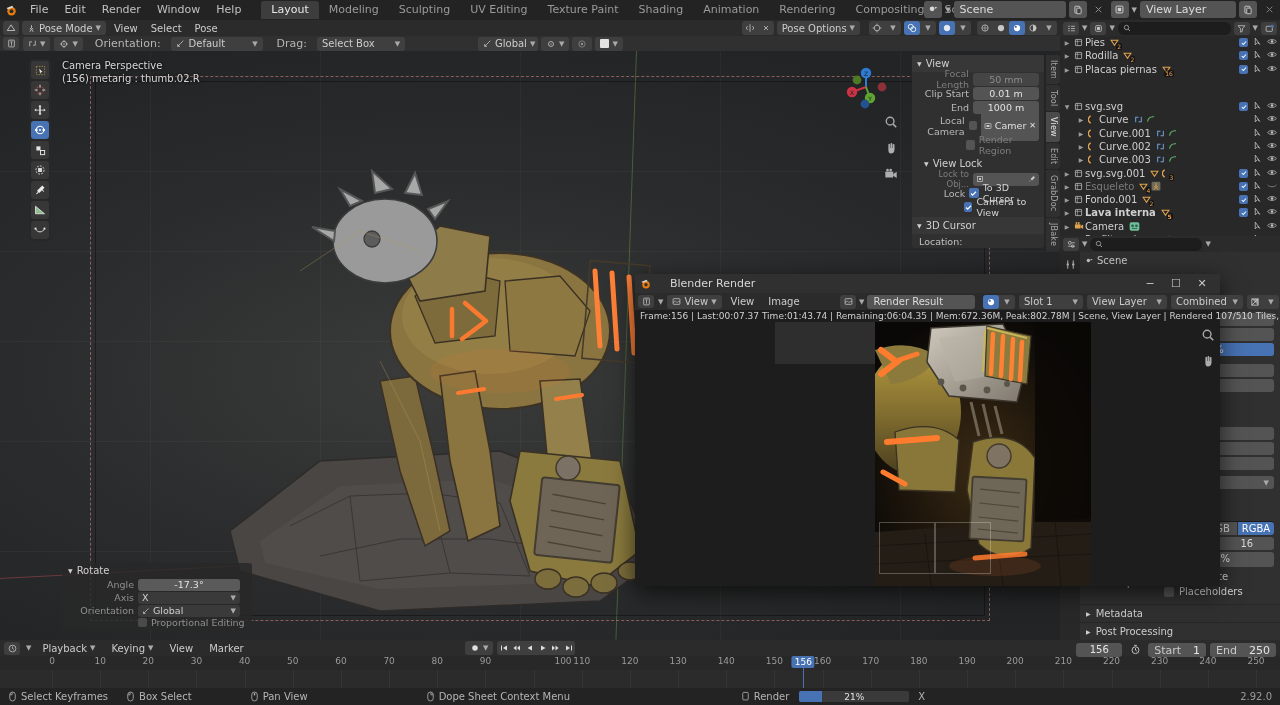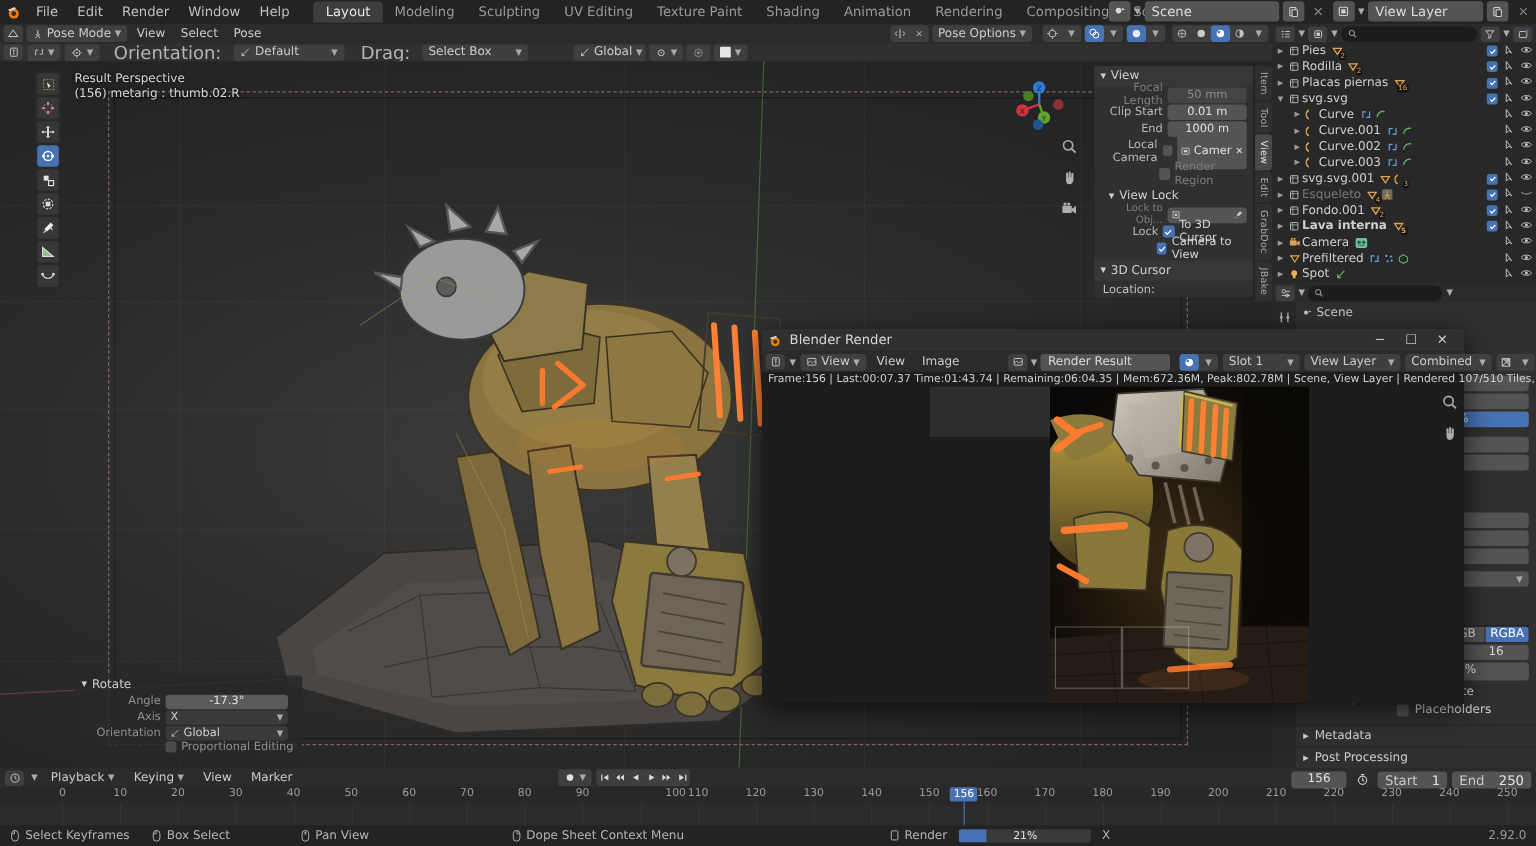--- a/index.html
+++ b/index.html
@@ -25,21 +25,21 @@
   .vpheader { position:absolute; left:0; top:20px; width:1060px; height:16px; background:#2b2b2b; display:flex; align-items:center; padding:0 3px; gap:3px; }
   .hbtn { height:14px; border-radius:3px; background:#3f3f3f; display:flex; align-items:center; padding:0 5px; font-size:10px; color:#ccc; gap:3px; }
   .hbtn.flat { background:transparent; }
   .hgroup { display:flex; align-items:center; background:#3f3f3f; border-radius:3px; height:14px; }
   .hgroup .gi { width:16px; height:14px; display:flex; align-items:center; justify-content:center; }
   .hgroup .gi.on { background:#4772b3; border-radius:3px; }
   .caret { font-size:7px; color:#aaa; }
 
   
   .toolhdr { position:absolute; left:0; top:36px; width:1060px; height:15px; background:#303030; display:flex; align-items:center; padding:0 3px; gap:4px; }
-  .lbl { font-size:15px; color:#b5b5b5; }
+  .lbl { font-size:11px; color:#b5b5b5; }
 
   
   .viewport { position:absolute; left:0; top:51px; width:1060px; height:589px; background:#2f3133; overflow:hidden; }
   .vp-canvas { position:absolute; inset:0; background:
       radial-gradient(ellipse 70% 60% at 42% 55%, #3a3b3a 0%, #2b2c2d 55%, #232425 100%); }
   .grid-h { position:absolute; left:0; width:100%; height:1px; background:rgba(255,255,255,.035); }
   .grid-v { position:absolute; top:0; height:100%; width:1px; background:rgba(255,255,255,.035); }
   .axis-red { position:absolute; height:1px; background:rgba(190,80,90,.45); }
   .axis-green { position:absolute; width:1px; background:rgba(110,160,70,.45); }
   .cam-border { position:absolute; border:1px dashed rgba(255,160,160,.45); }
@@ -139,21 +139,21 @@
   
   .statusbar { position:absolute; left:0; top:688px; width:1280px; height:17px; background:#232323; display:flex; align-items:center; font-size:10px; color:#b4b4b4; }
   .sb-item { display:flex; align-items:center; gap:4px; margin-right:18px; }
   .sb-right { position:absolute; right:0; top:0; height:17px; display:flex; align-items:center; gap:6px; padding-right:8px; }
   .sb-prog { width:110px; height:11px; background:#3a3a3a; border-radius:2px; position:relative; overflow:hidden; display:flex; align-items:center; justify-content:center; }
   .sb-prog .pf { position:absolute; left:0; top:0; bottom:0; background:#4772b3; }
   .sb-prog span { position:relative; font-size:9px; color:#e0e0e0; }
 
   
   .renderwin { position:absolute; left:635px; top:274px; width:585px; height:312px; background:#1d1d1d; box-shadow:0 6px 22px rgba(0,0,0,.65); }
-  .rw-title { height:19px; background:#303030; display:flex; align-items:center; padding:1px 5px; gap:6px; }
+  .rw-title { height:19px; background:#303030; display:flex; align-items:center; padding:1px 5px; gap:18px; }
   .rw-title-txt { font-size:11px; color:#d6d6d6; }
   .rw-wbtns { margin-left:auto; display:flex; align-items:center; gap:0px; }
   .rw-wb { width:26px; height:19px; display:flex; align-items:center; justify-content:center; color:#c8c8c8; font-size:11px; }
   .rw-hdr { height:17px; background:#2b2b2b; display:flex; align-items:center; padding:0 3px; gap:4px; }
   .rw-stat { height:12px; background:#1d1d1d; display:flex; align-items:center; padding:0 5px; font-size:9px; color:#d0d0d0; white-space:nowrap; }
   .rw-canvas { position:absolute; left:0; top:48px; right:0; bottom:0; background:#1d1d1d; overflow:hidden; }
   .rw-img { position:absolute; left:240px; top:0px; width:216px; height:264px;
             background:linear-gradient(180deg,#0d0b08 0%,#15110c 40%,#0a0907 100%); overflow:hidden; }
   .rw-side { position:absolute; right:3px; top:4px; display:flex; flex-direction:column; gap:8px; align-items:center; }
 
@@ -479,21 +479,21 @@
 
       <svg style="position:absolute;left:180px;top:60px" width="560" height="520">
         <g stroke="#b4a05a" stroke-width="1" fill="none" opacity=".35">
           <path d="M120 160 L180 120 L240 140"></path>
           <path d="M200 250 L240 330 L260 420"></path>
         </g>
       </svg>
     </div>
 
     <div class="vp-overlay-tl">
-      <div>Result Perspective</div>
+      <div>Camera Perspective</div>
       <div>(156) metarig : thumb.02.R</div>
     </div>
 
     <div class="toolbar">
       <div class="tool">
         <svg width="11" height="11" viewBox="0 0 16 16">
             <rect x="2" y="2" width="12" height="12" fill="none" stroke="#b9a24b" stroke-width="1" stroke-dasharray="2.2 1.6"></rect>
             <path d="M6 5l5 5-2.5.4L7.6 13z" fill="#e4e4e4"></path>
           </svg>
       </div>
@@ -847,21 +847,21 @@
             </span>
             <span><svg width="9" height="9" viewBox="0 0 16 16">
                 <path d="M4 2v12l4-4 4 3z" fill="none" stroke="#c3c3c3" stroke-width="1.4"></path>
               </svg></span>
             <span><svg width="10" height="9" viewBox="0 0 16 12">
                 <path d="M1 6c3-4 11-4 14 0-3 4-11 4-14 0z" fill="none" stroke="#c3c3c3" stroke-width="1.3"></path>
                 <circle cx="8" cy="6" r="2" fill="#c3c3c3"></circle>
               </svg></span>
           </span>
         </div>
-        <div class="ol-row" style="padding-left: 2px;">
+        <div class="ol-row" style="padding-left: 2px; margin-top: 24px;">
           <span class="ol-tri">▼</span>
           <span class="ol-ico">
             <svg width="9" height="9" viewBox="0 0 16 16">
               <rect x="2.5" y="2.5" width="11" height="11" rx="1" fill="none" stroke="#bdbdbd" stroke-width="1.4"></rect>
               <path d="M2.5 6h11M6 2.5v11" stroke="#bdbdbd" stroke-width="1"></path>
             </svg>
           </span>
           <span class="ol-name">svg.svg</span>
           <span class="ol-right">
             <span class="ol-ck on">

